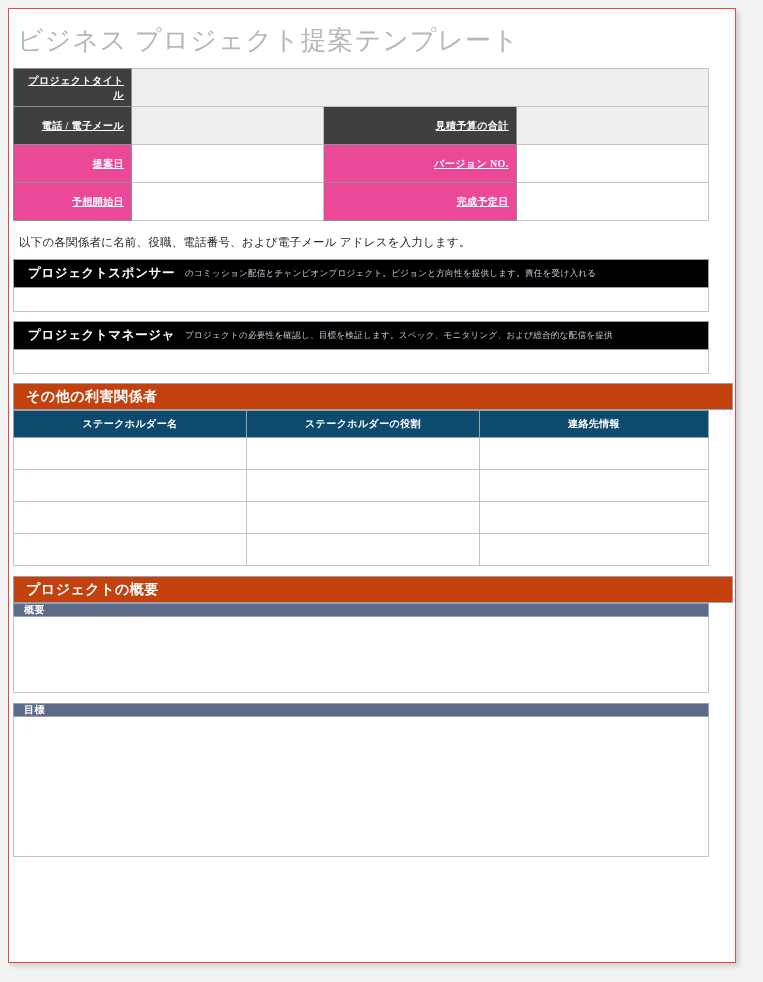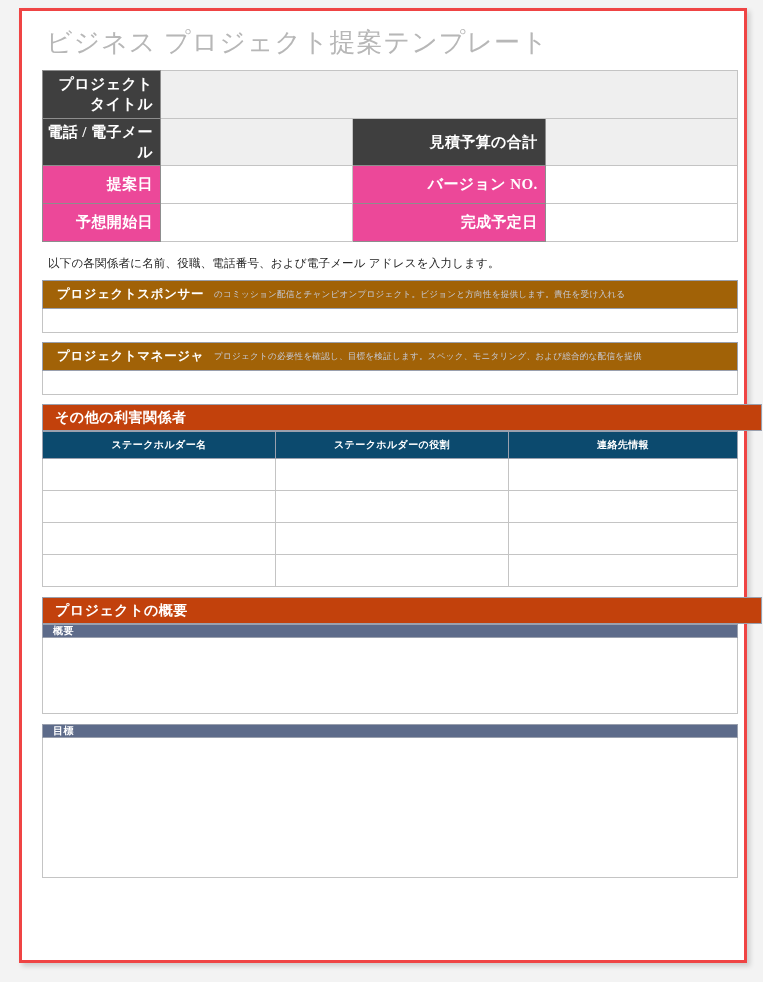--- a/index.html
+++ b/index.html
@@ -14,25 +14,24 @@
     overflow: hidden;
   }
 
   #page {
     position: absolute;
     left: 8px;
     top: 8px;
     width: 728px;
     height: 955px;
     background: #ffffff;
-    border: 3px solid #ef4444;
+    border: 1px solid #ef4444;
     box-shadow: 3px 3px 5px rgba(0,0,0,0.16);
     box-sizing: border-box;
-    padding: 0 20px;
-    margin-left: 11px;
+    padding: 0 4px;
   }
 
   
   #title {
     font-size: 26px;
     color: #b7b7b7;
     letter-spacing: 1px;
     padding: 14px 0 10px 4px;
     white-space: nowrap;
     font-weight: normal;
@@ -48,45 +47,46 @@
   td {
     border: 1px solid #c4c4c4;
     padding: 0;
     vertical-align: middle;
   }
 
   
   #info-table td.lbl-dark,
   #info-table td.lbl-mid {
     color: #ffffff;
-    font-size: 15px;
+    font-size: 10px;
     font-weight: bold;
     text-align: right;
     padding: 3px 7px 3px 4px;
     line-height: 1.35;
     letter-spacing: 0.4px;
     border-color: #8d8d8d;
+    text-decoration: underline;
   }
   #info-table td.lbl-dark { background: #3f3f3f; }
   #info-table td.lbl-mid  { background: #ec4899; }
   #info-table td.val-gray { background: #efefef; }
   #info-table td.val-white { background: #ffffff; }
   #info-table tr { height: 38px; }
 
   
   #instruction {
     font-size: 11.5px;
     color: #1c1c1c;
     padding: 14px 0 9px 6px;
     letter-spacing: 0.2px;
   }
 
   
   .role-bar {
-    background: #a16207;
+    background: #000000;
     border: 1px solid #9aa0ae;
     width: 696px;
     box-sizing: border-box;
     height: 29px;
     display: flex;
     align-items: center;
     padding-left: 14px;
     overflow: hidden;
   }
   .role-title {

